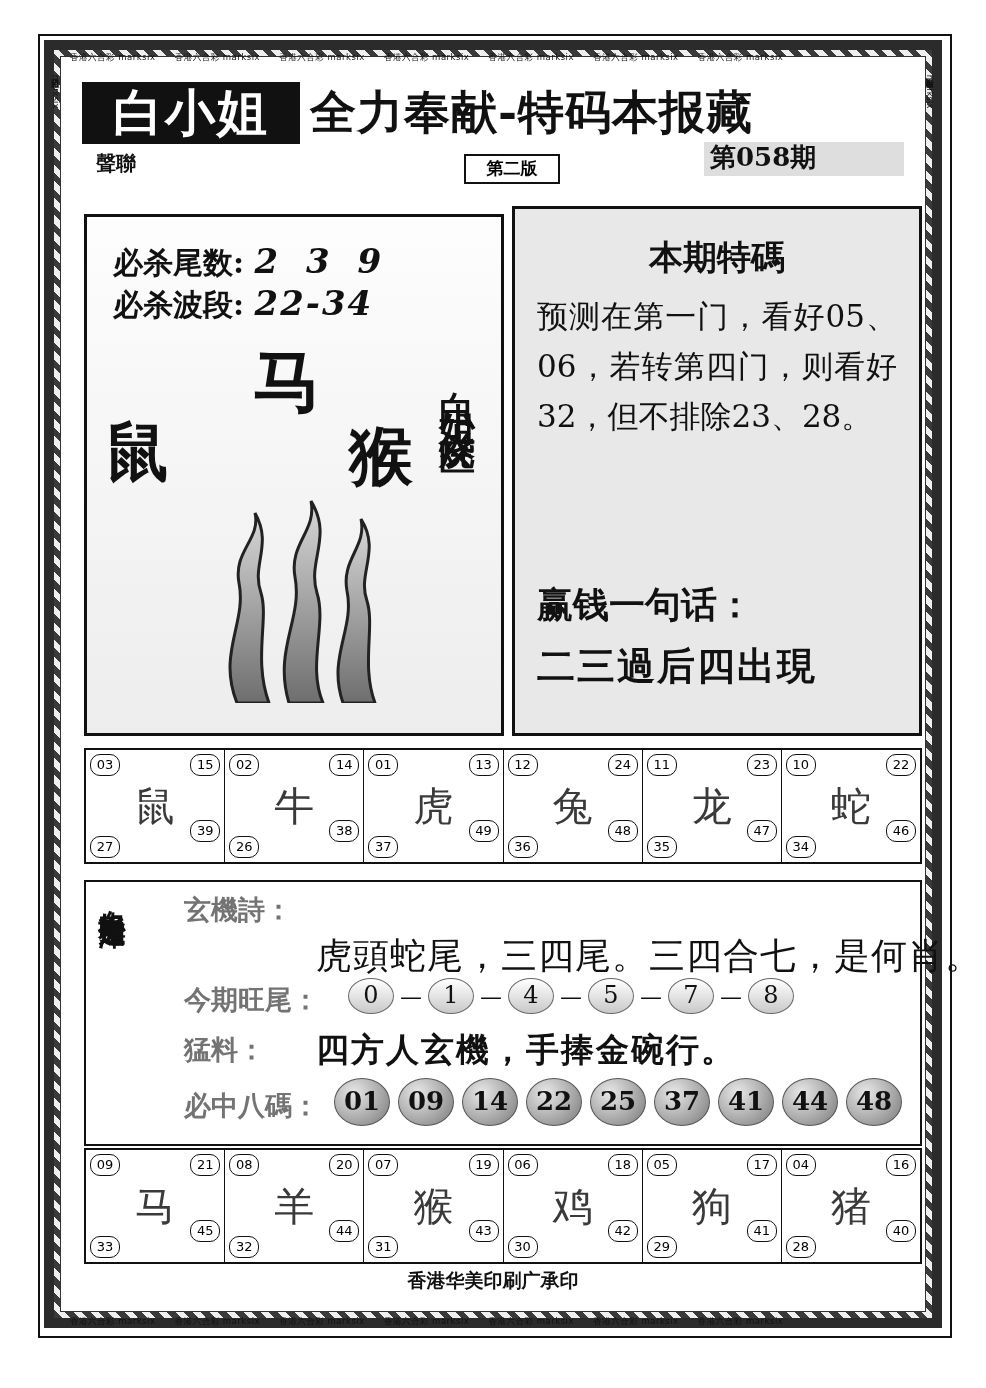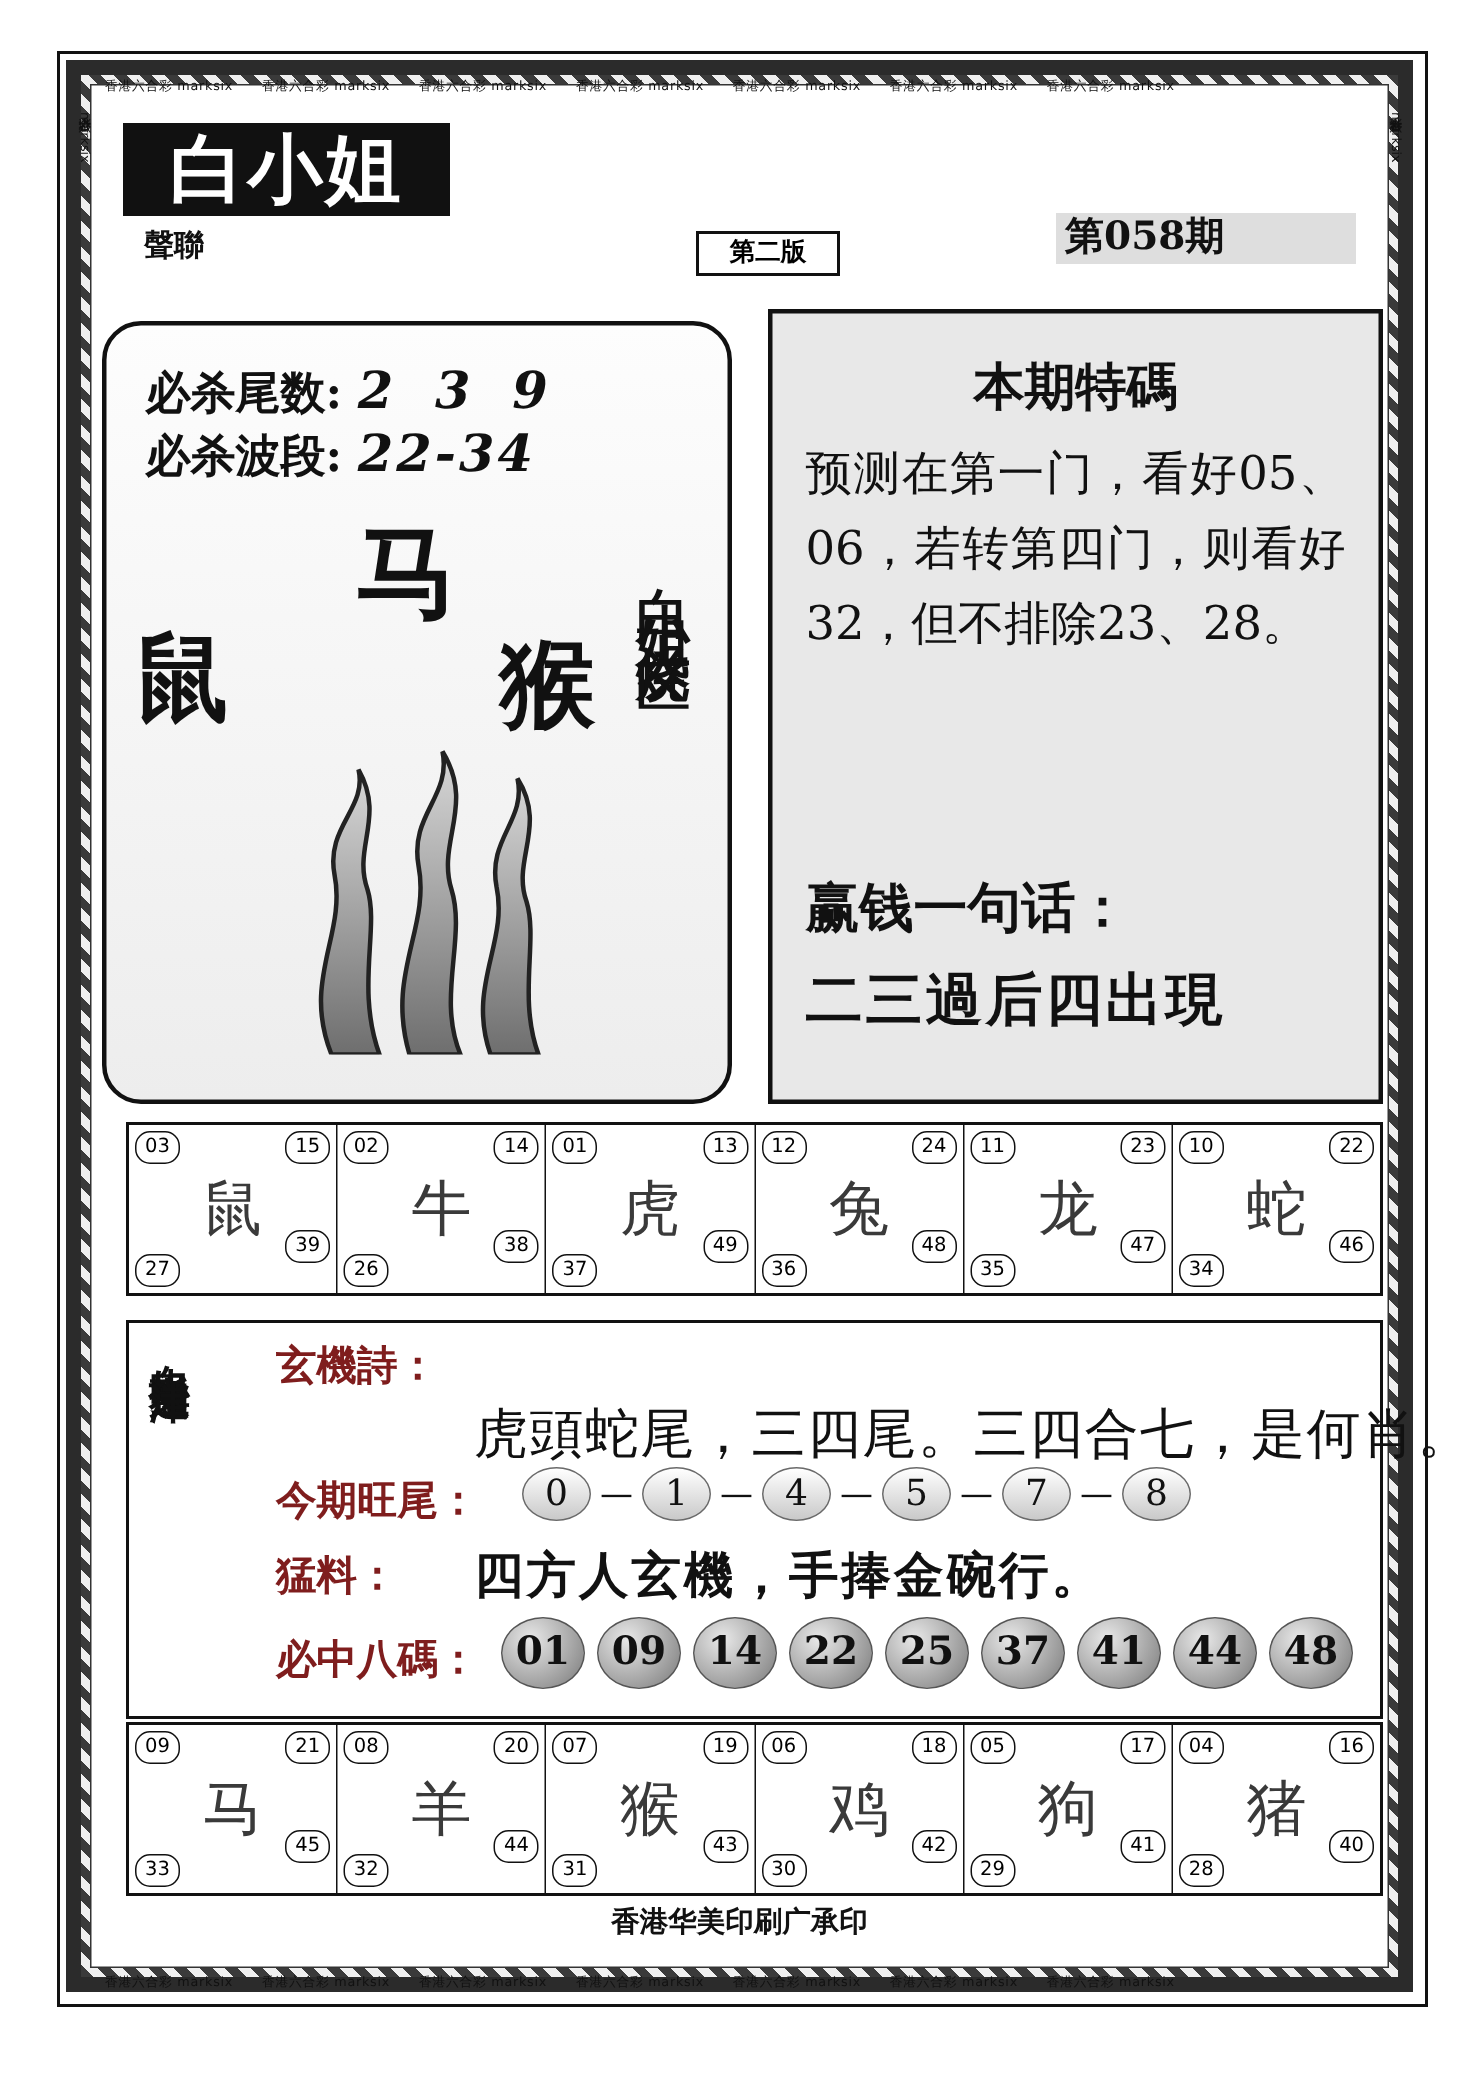--- a/index.html
+++ b/index.html
@@ -31,21 +31,21 @@
   .logo-box{position:absolute;left:8px;top:4px;width:218px;height:62px;background:#111;color:#fff;
     font-family:"DejaVu Serif",serif;font-weight:bold;font-size:50px;line-height:62px;text-align:center;letter-spacing:2px;}
   .title-main{position:absolute;left:236px;top:2px;font-family:"DejaVu Serif",serif;font-weight:bold;font-size:46px;line-height:64px;color:#111;letter-spacing:1px;white-space:nowrap;}
   .sub-left{position:absolute;left:22px;top:72px;font-family:"DejaVu Serif",serif;font-weight:bold;font-size:20px;color:#111;}
   .edition{position:absolute;left:390px;top:76px;width:92px;height:26px;border:2px solid #111;text-align:center;font-size:17px;line-height:24px;font-family:"DejaVu Serif",serif;font-weight:bold;background:#fff;}
   .issue{position:absolute;left:630px;top:64px;width:200px;height:34px;background:#dedede;}
   .issue-txt{position:absolute;left:636px;top:62px;font-family:"DejaVu Serif",serif;font-weight:bold;font-size:26px;color:#111;}
 
   
   .panel{position:absolute;border:3px solid #111;background:#f3f3f3;}
-  .panel-left{left:68px;top:214px;width:414px;height:516px;background:linear-gradient(180deg,#fdfdfd,#ededed);border-radius:26px;}
+  .panel-left{left:84px;top:214px;width:414px;height:516px;background:linear-gradient(180deg,#fdfdfd,#ededed);}
   .panel-right{left:512px;top:206px;width:404px;height:524px;background:#e8e8e8;}
 
   .ks-line{position:absolute;font-family:"DejaVu Serif",serif;font-weight:bold;color:#111;white-space:nowrap;}
   .ks1{left:26px;top:24px;font-size:30px;}
   .ks2{left:26px;top:66px;font-size:30px;}
   .ks-val{font-style:italic;font-size:34px;letter-spacing:8px;}
   .ks-val2{font-style:italic;font-size:34px;letter-spacing:2px;}
 
   .zodiac{position:absolute;font-family:"DejaVu Serif",serif;font-weight:bold;color:#111;}
   .z-ma{left:166px;top:120px;font-size:68px;}
@@ -69,21 +69,21 @@
   .num{position:absolute;width:28px;height:20px;border:1px solid #111;border-radius:10px;font-size:13px;line-height:19px;text-align:center;background:#fff;font-family:"DejaVu Sans",sans-serif;}
   .num.tl{left:4px;top:4px;}
   .num.tr{right:4px;top:4px;}
   .num.bl{left:4px;bottom:4px;}
   .num.br{right:4px;bottom:20px;}
   .animal{position:absolute;left:50%;top:50%;transform:translate(-50%,-50%);font-size:40px;line-height:40px;color:#3a3a3a;filter:grayscale(100%);}
 
   
   .midblock{position:absolute;left:84px;top:880px;width:834px;height:262px;border:2px solid #111;background:#fff;}
   .vlabel{position:absolute;left:10px;top:6px;writing-mode:vertical-rl;font-family:"DejaVu Serif",serif;font-weight:bold;font-size:27px;line-height:32px;color:#111;letter-spacing:2px;height:248px;}
-  .row-lbl{position:absolute;font-family:"DejaVu Serif",serif;font-weight:bold;font-size:27px;color:#7f1d1d;}
+  .row-lbl{position:absolute;font-family:"DejaVu Serif",serif;font-weight:bold;font-size:27px;color:#737373;}
   .poem-l{left:98px;top:10px;}
   .poem-t1{position:absolute;left:230px;top:10px;font-family:"DejaVu Serif",serif;font-size:27px;color:#111;letter-spacing:1px;white-space:nowrap;}
   .poem-t2{position:absolute;left:230px;top:50px;font-family:"DejaVu Serif",serif;font-size:36px;color:#111;letter-spacing:1px;white-space:nowrap;}
   .wt-l{left:98px;top:100px;}
   .wt-balls{position:absolute;left:262px;top:96px;display:flex;align-items:center;gap:6px;}
   .ball-o{width:44px;height:34px;border-radius:50%;background:linear-gradient(180deg,#fff,#c9c9c9);border:1px solid #6a6a6a;font-family:"DejaVu Serif",serif;font-size:24px;line-height:33px;text-align:center;color:#111;}
   .dash{font-size:22px;color:#111;}
   .ml-l{left:98px;top:150px;}
   .ml-t{position:absolute;left:230px;top:146px;font-family:"DejaVu Serif",serif;font-weight:bold;font-size:33px;color:#111;letter-spacing:2px;white-space:nowrap;}
   .bz-l{left:98px;top:206px;}
@@ -126,20 +126,21 @@
   </div>
   <div class="sidestrip left">
     <div class="v">香港六合彩 marksix</div>
   </div>
   <div class="sidestrip right">
     <div class="v">香港六合彩 marksix</div>
   </div>
 
   <div class="header">
     <div class="logo-box">白小姐</div>
+    <div class="title-main">全力奉献-特码本报藏</div>
     <div class="sub-left">聲聯</div>
     <div class="edition">第二版</div>
     <div class="issue"></div>
     <div class="issue-txt">第058期</div>
   </div>
 
   <div class="panel panel-left">
     <div class="ks-line ks1">
       <span>必杀尾数:</span>
       <span class="ks-val">2 3 9</span>

